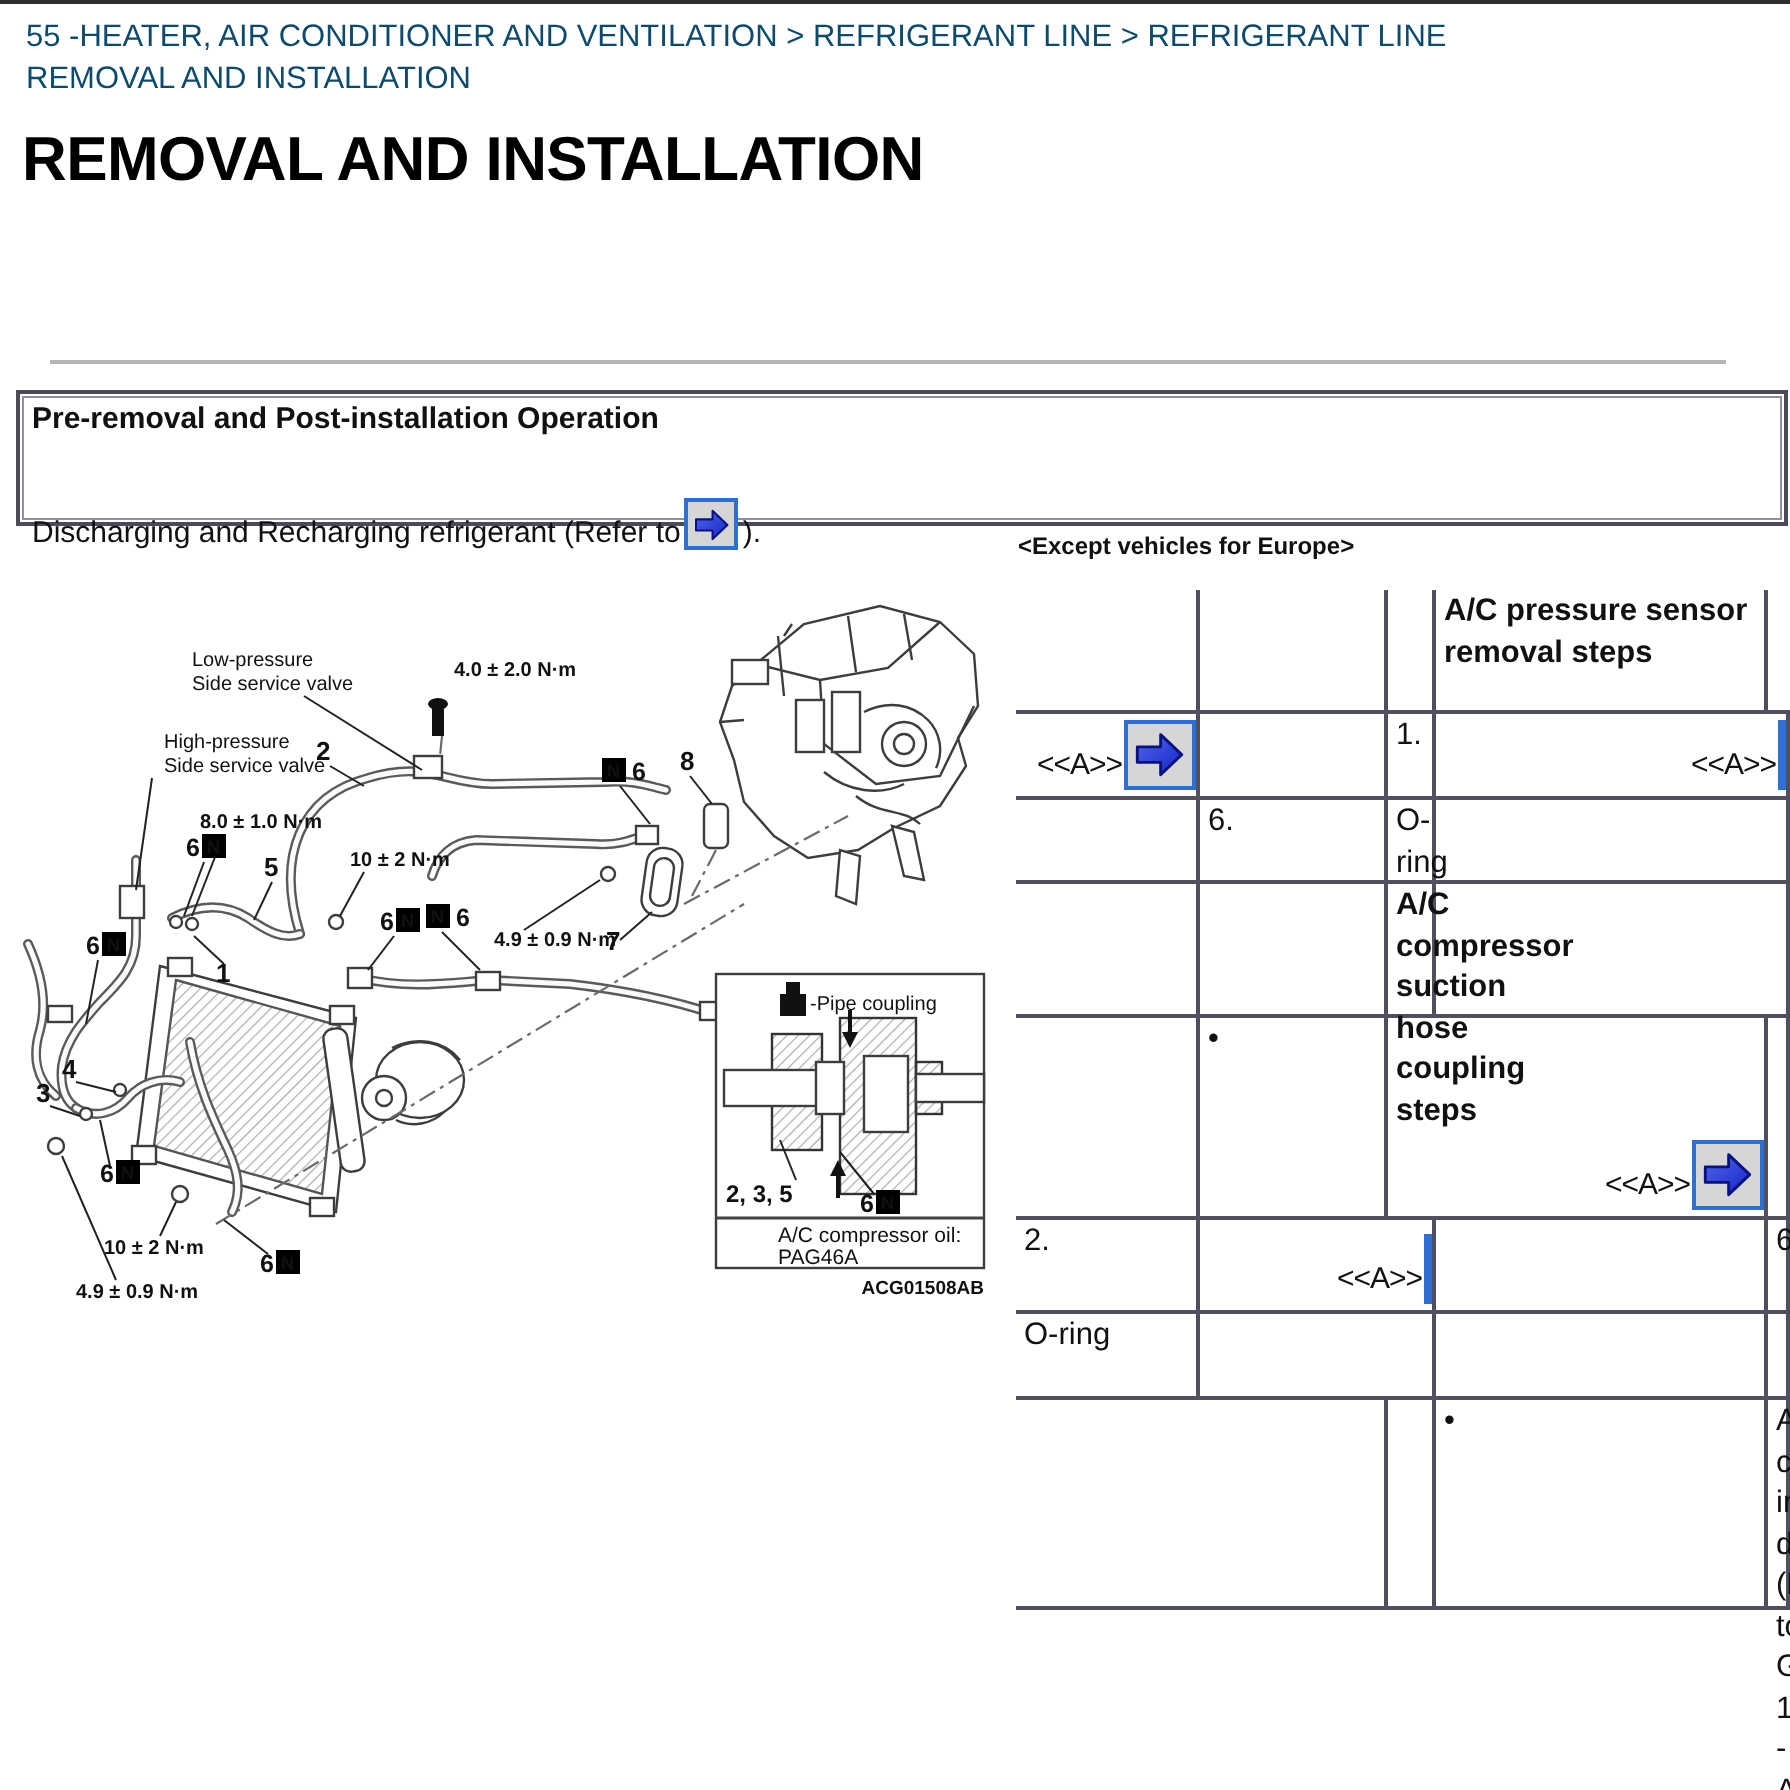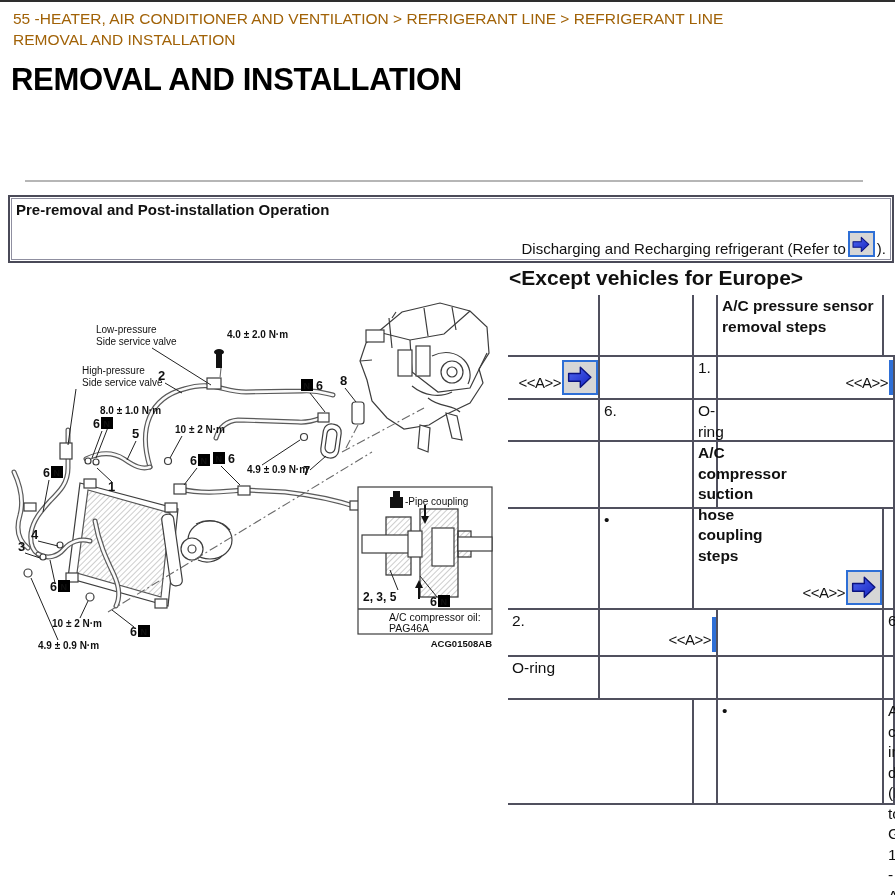--- a/index.html
+++ b/index.html
@@ -3,34 +3,34 @@
 <meta charset="utf-8">
 <style>
   html,body{margin:0;padding:0;}
   body{
     width:895px;height:895px;position:relative;overflow:hidden;
     background:#fff;color:#111;
     font-family:"Liberation Sans","DejaVu Sans",sans-serif;
   }
   .top-line{position:absolute;left:0;top:0;width:895px;height:2px;background:#2e2e2e;}
   .breadcrumb{position:absolute;left:13px;top:8px;width:865px;
-    font-size:15.5px;line-height:21px;color:#a16207;}
+    font-size:15.5px;line-height:21px;color:#0c4a6e;}
   .page-title{position:absolute;left:11px;top:62px;font-size:31px;font-weight:bold;
     letter-spacing:-0.3px;color:#000;}
   .rule{position:absolute;left:25px;top:180px;width:838px;height:2px;background:#b6b6b6;}
 
   
   .pre-box{position:absolute;left:8px;top:195px;width:882px;height:64px;
     border:2px solid #4a4a58;background:#fff;}
   .pre-box-inner{position:absolute;inset:1px;border:1px solid #8f8fa0;
-    padding:2px 4px;display:flex;flex-direction:row;justify-content:space-between;gap:31px;}
+    padding:2px 4px;display:flex;flex-direction:column;justify-content:space-between;gap:31px;}
   .pre-title{font-size:15px;font-weight:bold;}
   .pre-body{font-size:15px;display:flex;align-items:flex-end;gap:2px;}
 
-  .except-head{position:absolute;left:509px;top:266px;font-size:21px;font-weight:bold;}
+  .except-head{position:absolute;left:509px;top:266px;font-size:12px;font-weight:bold;}
 
   
   .ref-btn{display:inline-flex;align-items:center;justify-content:center;
     background:#d6d6d6;border:2px solid #2e6fd6;box-sizing:border-box;}
   .ref-btn svg{display:block;width:86%;height:86%;}
   .ref-btn.sz26{width:27px;height:26px;}
   .ref-btn.sz34{width:34px;height:33px;vertical-align:middle;margin:0 1px;}
   .ref-btn.sz36{width:36px;height:35px;}
 
   

